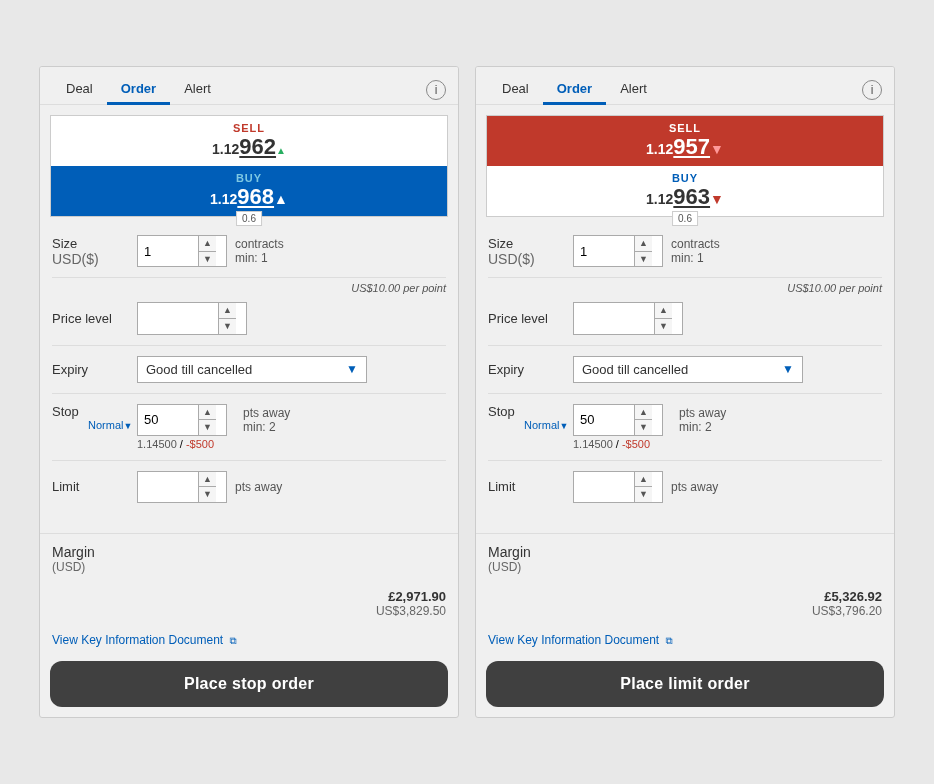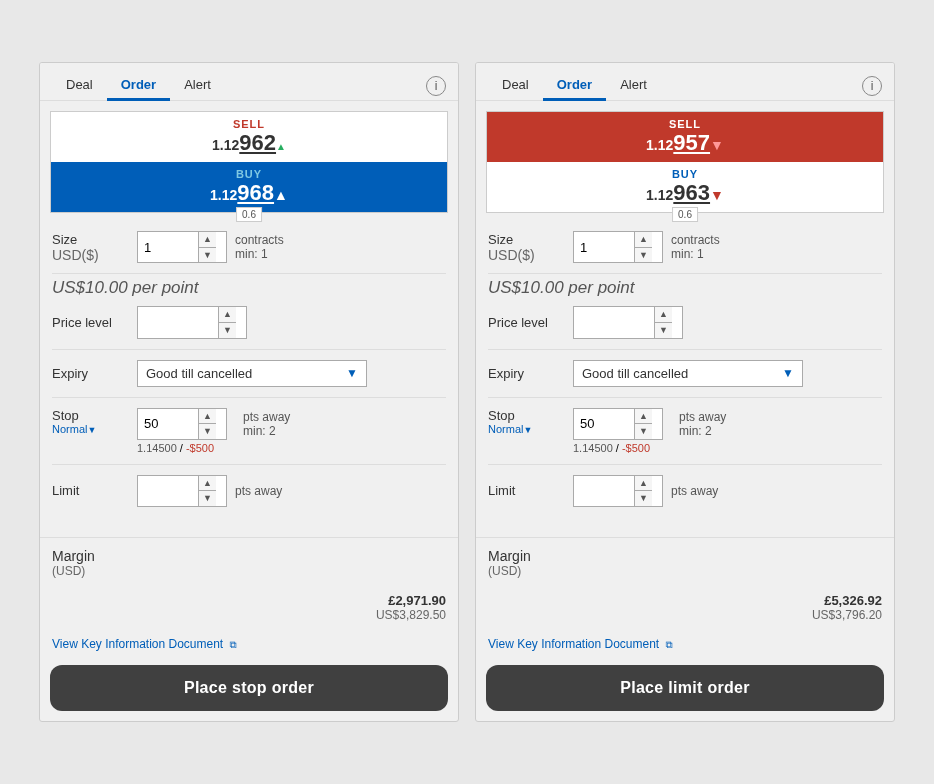--- a/index.html
+++ b/index.html
@@ -155,23 +155,24 @@
       font-size: 13px;
       flex-shrink: 0;
     }
     .field-sublabel {
       font-size: 14px;
       color: #666;
     }
     .italic-note {
       font-style: italic;
       color: #555;
-      font-size: 17px;
+      font-size: 11px;
       margin-top: -6px;
       margin-bottom: 8px;
+      text-align: right;
     }
 
     .spinner-input {
       display: flex;
       align-items: stretch;
       border: 1px solid #aaa;
       background: #fff;
       width: 90px;
     }
     .spinner-input input {
@@ -235,20 +236,21 @@
       flex-shrink: 0;
     }
     .stop-label {
       color: #333;
       font-size: 13px;
     }
     .stop-sublabel {
       color: #005eb8;
       font-size: 11px;
       cursor: pointer;
+      margin-left: 36px;
     }
     .stop-sublabel .arrow-down {
       font-size: 9px;
     }
     .stop-values {
       font-size: 11px;
       margin-top: 2px;
     }
     .stop-price {
       color: #555;

